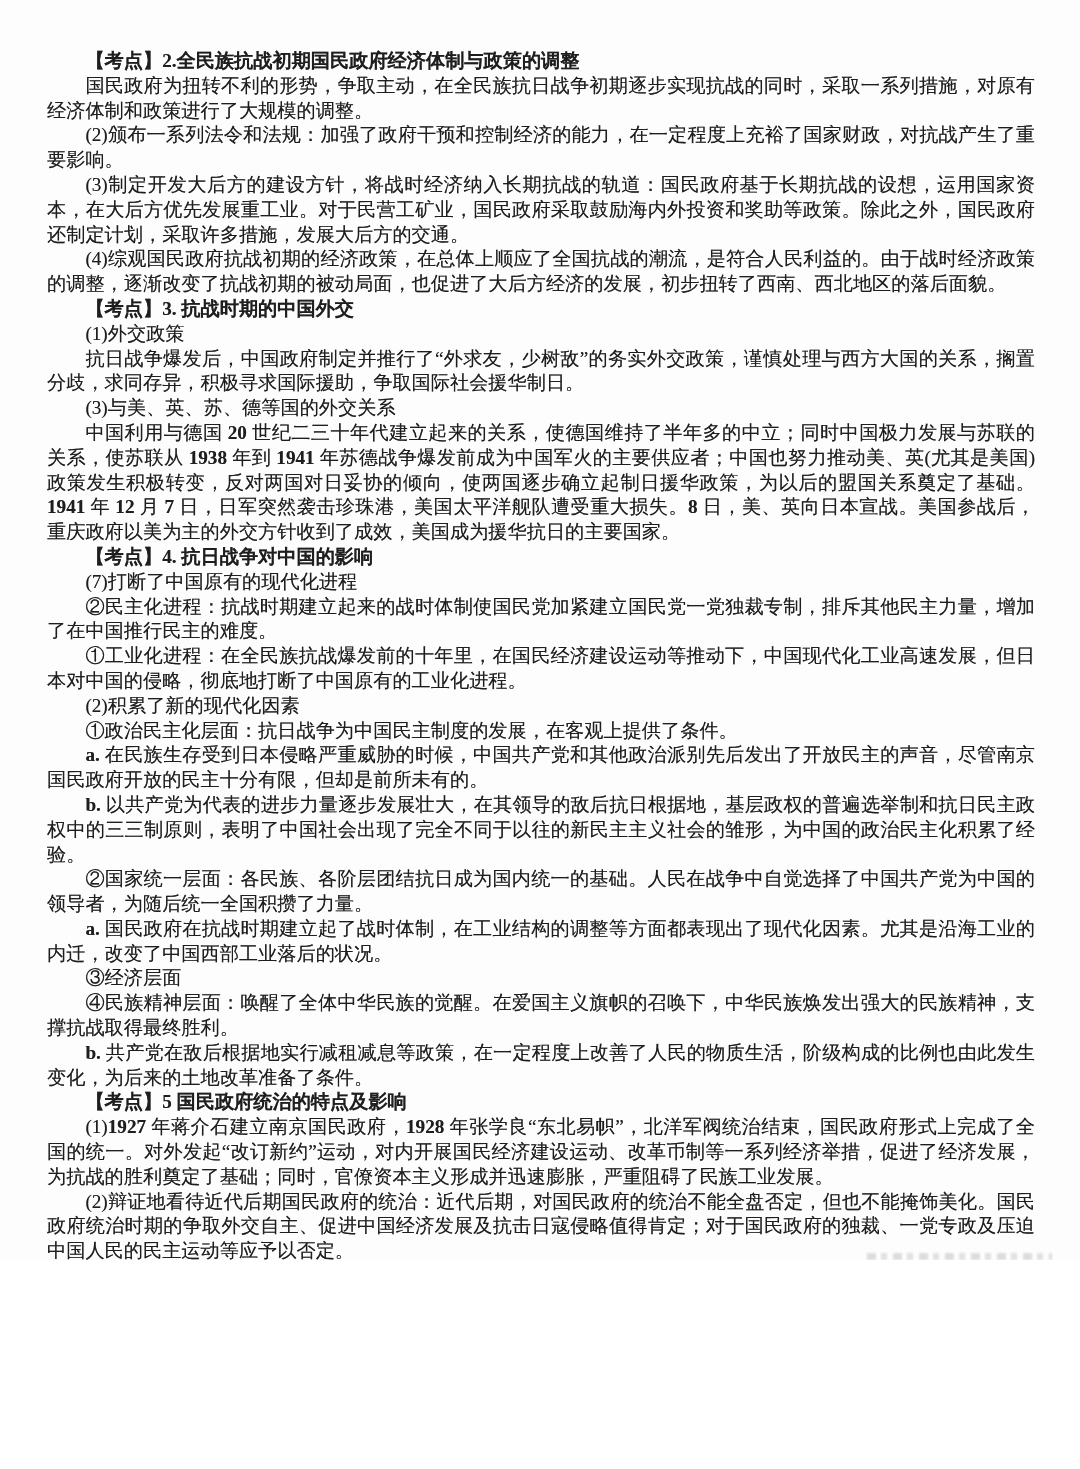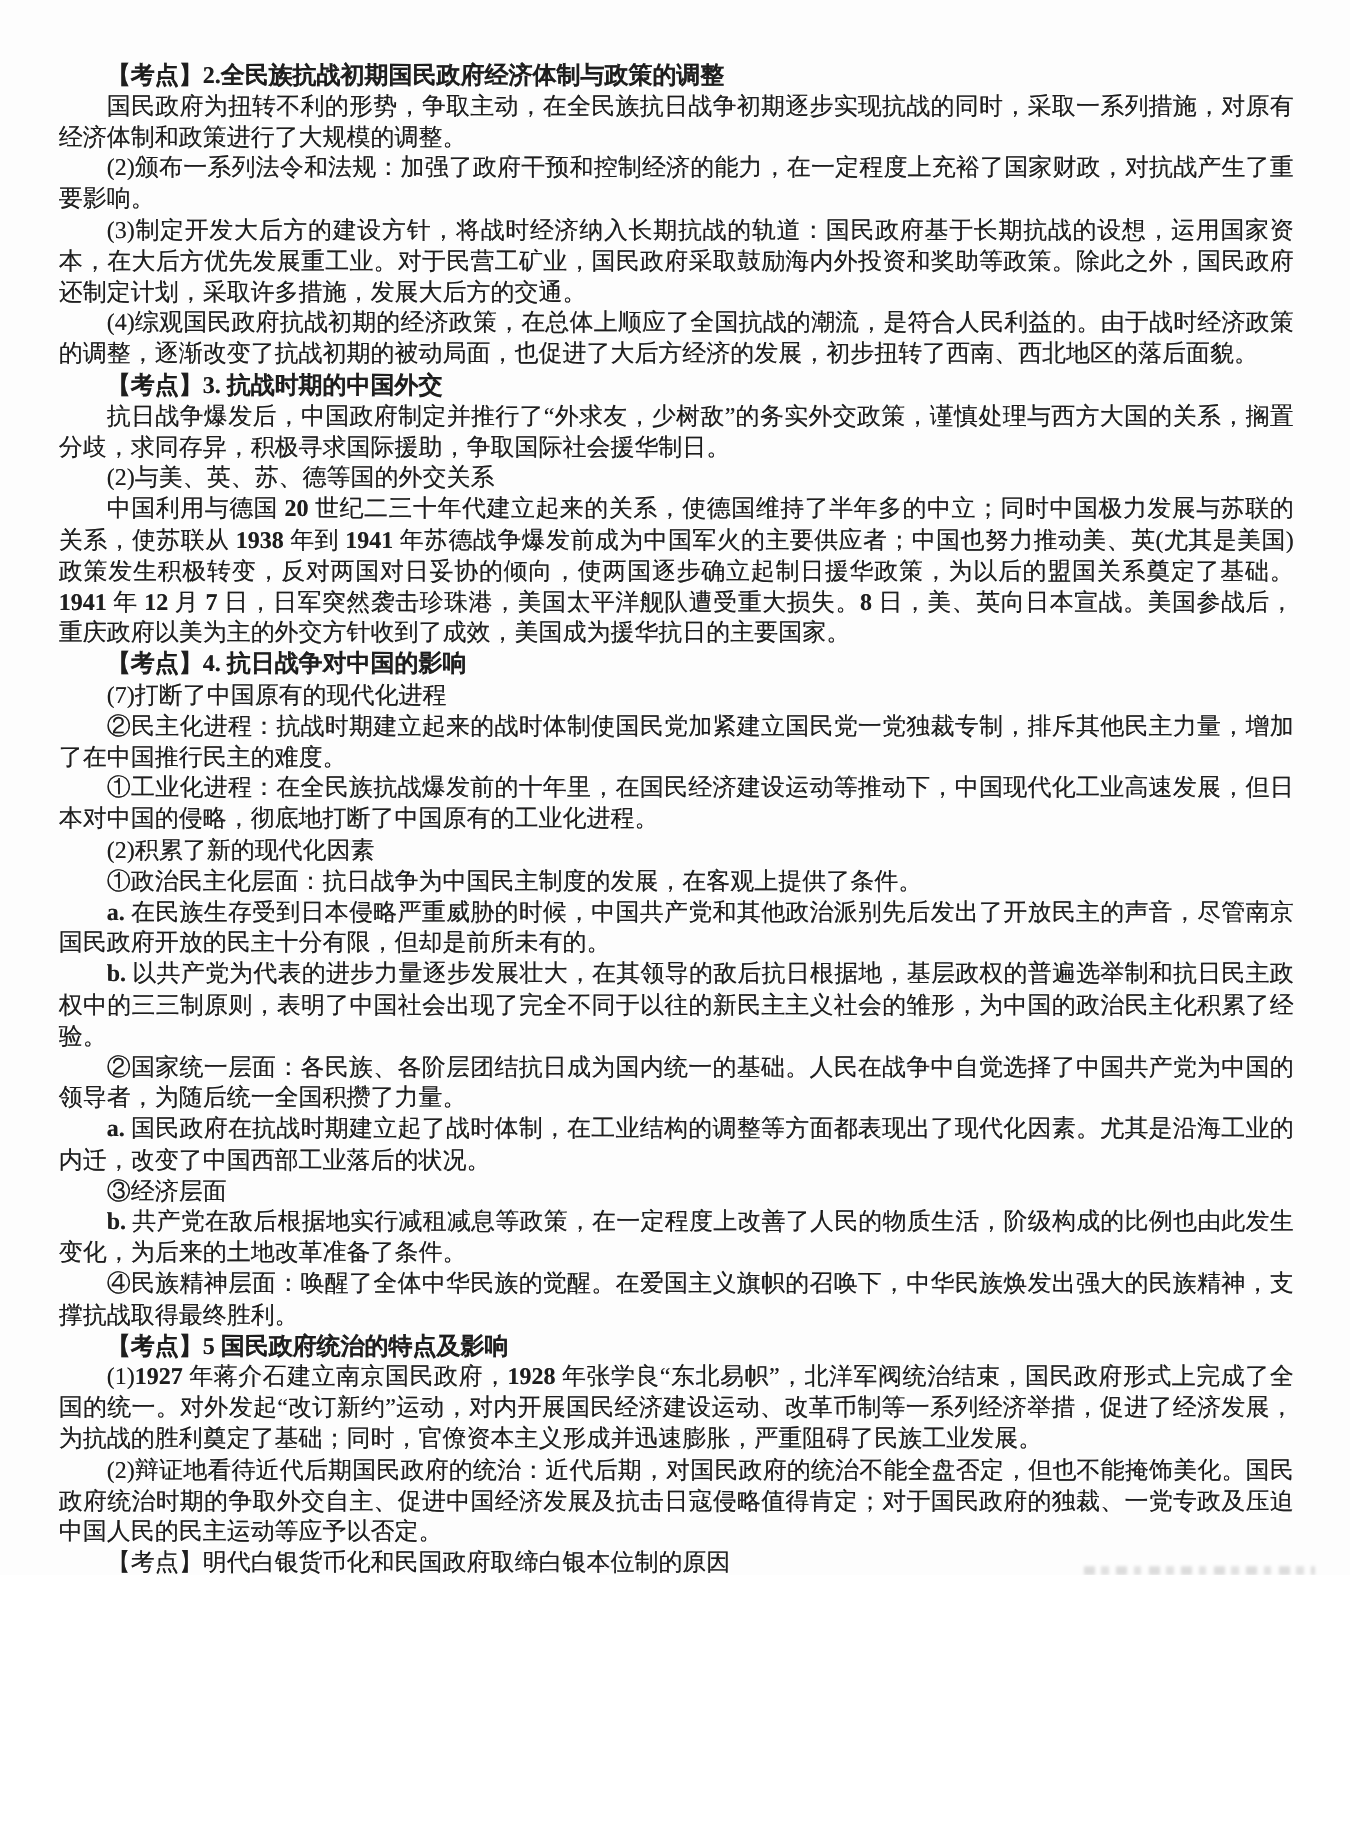--- a/index.html
+++ b/index.html
@@ -67,35 +67,36 @@
 <body>
 
 <div class="page">
   <div class="content" id="doc-content">
       <h2 class="bold">【考点】<b class="num">2</b>.全民族抗战初期国民政府经济体制与政策的调整</h2>
       <p>国民政府为扭转不利的形势，争取主动，在全民族抗日战争初期逐步实现抗战的同时，采取一系列措施，对原有经济体制和政策进行了大规模的调整。</p>
       <p>(2)颁布一系列法令和法规：加强了政府干预和控制经济的能力，在一定程度上充裕了国家财政，对抗战产生了重要影响。</p>
       <p>(3)制定开发大后方的建设方针，将战时经济纳入长期抗战的轨道：国民政府基于长期抗战的设想，运用国家资本，在大后方优先发展重工业。对于民营工矿业，国民政府采取鼓励海内外投资和奖助等政策。除此之外，国民政府还制定计划，采取许多措施，发展大后方的交通。</p>
       <p>(4)综观国民政府抗战初期的经济政策，在总体上顺应了全国抗战的潮流，是符合人民利益的。由于战时经济政策的调整，逐渐改变了抗战初期的被动局面，也促进了大后方经济的发展，初步扭转了西南、西北地区的落后面貌。</p>
       <h2 class="bold">【考点】<b class="num">3</b>. 抗战时期的中国外交</h2>
+      <p>(1)外交政策</p>
       <p>抗日战争爆发后，中国政府制定并推行了“外求友，少树敌”的务实外交政策，谨慎处理与西方大国的关系，搁置分歧，求同存异，积极寻求国际援助，争取国际社会援华制日。</p>
-      <p>(2)与美、英、苏、德等国的外交关系</p>
+      <p>(3)与美、英、苏、德等国的外交关系</p>
       <p>中国利用与德国 <b class="num">20</b> 世纪二三十年代建立起来的关系，使德国维持了半年多的中立；同时中国极力发展与苏联的关系，使苏联从 <b class="num">1938</b> 年到 <b class="num">1941</b> 年苏德战争爆发前成为中国军火的主要供应者；中国也努力推动美、英(尤其是美国)政策发生积极转变，反对两国对日妥协的倾向，使两国逐步确立起制日援华政策，为以后的盟国关系奠定了基础。<b class="num">1941</b> 年 <b class="num">12</b> 月 <b class="num">7</b> 日，日军突然袭击珍珠港，美国太平洋舰队遭受重大损失。<b class="num">8</b> 日，美、英向日本宣战。美国参战后，重庆政府以美为主的外交方针收到了成效，美国成为援华抗日的主要国家。</p>
       <h2 class="bold">【考点】<b class="num">4</b>. 抗日战争对中国的影响</h2>
       <p>(7)打断了中国原有的现代化进程</p>
       <p>②民主化进程：抗战时期建立起来的战时体制使国民党加紧建立国民党一党独裁专制，排斥其他民主力量，增加了在中国推行民主的难度。</p>
       <p>①工业化进程：在全民族抗战爆发前的十年里，在国民经济建设运动等推动下，中国现代化工业高速发展，但日本对中国的侵略，彻底地打断了中国原有的工业化进程。</p>
       <p>(2)积累了新的现代化因素</p>
       <p>①政治民主化层面：抗日战争为中国民主制度的发展，在客观上提供了条件。</p>
       <p><b class="marker">a.</b> 在民族生存受到日本侵略严重威胁的时候，中国共产党和其他政治派别先后发出了开放民主的声音，尽管南京国民政府开放的民主十分有限，但却是前所未有的。</p>
       <p><b class="marker">b.</b> 以共产党为代表的进步力量逐步发展壮大，在其领导的敌后抗日根据地，基层政权的普遍选举制和抗日民主政权中的三三制原则，表明了中国社会出现了完全不同于以往的新民主主义社会的雏形，为中国的政治民主化积累了经验。</p>
       <p>②国家统一层面：各民族、各阶层团结抗日成为国内统一的基础。人民在战争中自觉选择了中国共产党为中国的领导者，为随后统一全国积攒了力量。</p>
       <p><b class="marker">a.</b> 国民政府在抗战时期建立起了战时体制，在工业结构的调整等方面都表现出了现代化因素。尤其是沿海工业的内迁，改变了中国西部工业落后的状况。</p>
       <p>③经济层面</p>
+      <p>④民族精神层面：唤醒了全体中华民族的觉醒。在爱国主义旗帜的召唤下，中华民族焕发出强大的民族精神，支撑抗战取得最终胜利。</p>
       <p><b class="marker">b.</b> 共产党在敌后根据地实行减租减息等政策，在一定程度上改善了人民的物质生活，阶级构成的比例也由此发生变化，为后来的土地改革准备了条件。</p>
-      <p>④民族精神层面：唤醒了全体中华民族的觉醒。在爱国主义旗帜的召唤下，中华民族焕发出强大的民族精神，支撑抗战取得最终胜利。</p>
       <h2 class="bold">【考点】<b class="num">5</b> 国民政府统治的特点及影响</h2>
       <p>(1)<b class="num">1927</b> 年蒋介石建立南京国民政府，<b class="num">1928</b> 年张学良“东北易帜”，北洋军阀统治结束，国民政府形式上完成了全国的统一。对外发起“改订新约”运动，对内开展国民经济建设运动、改革币制等一系列经济举措，促进了经济发展，为抗战的胜利奠定了基础；同时，官僚资本主义形成并迅速膨胀，严重阻碍了民族工业发展。</p>
       <p>(2)辩证地看待近代后期国民政府的统治：近代后期，对国民政府的统治不能全盘否定，但也不能掩饰美化。国民政府统治时期的争取外交自主、促进中国经济发展及抗击日寇侵略值得肯定；对于国民政府的独裁、一党专政及压迫中国人民的民主运动等应予以否定。</p>
       <h2 class="">【考点】明代白银货币化和民国政府取缔白银本位制的原因</h2>
     </div>
   <div class="watermark-smudge"></div>
 </div>
 
 </body></html>

